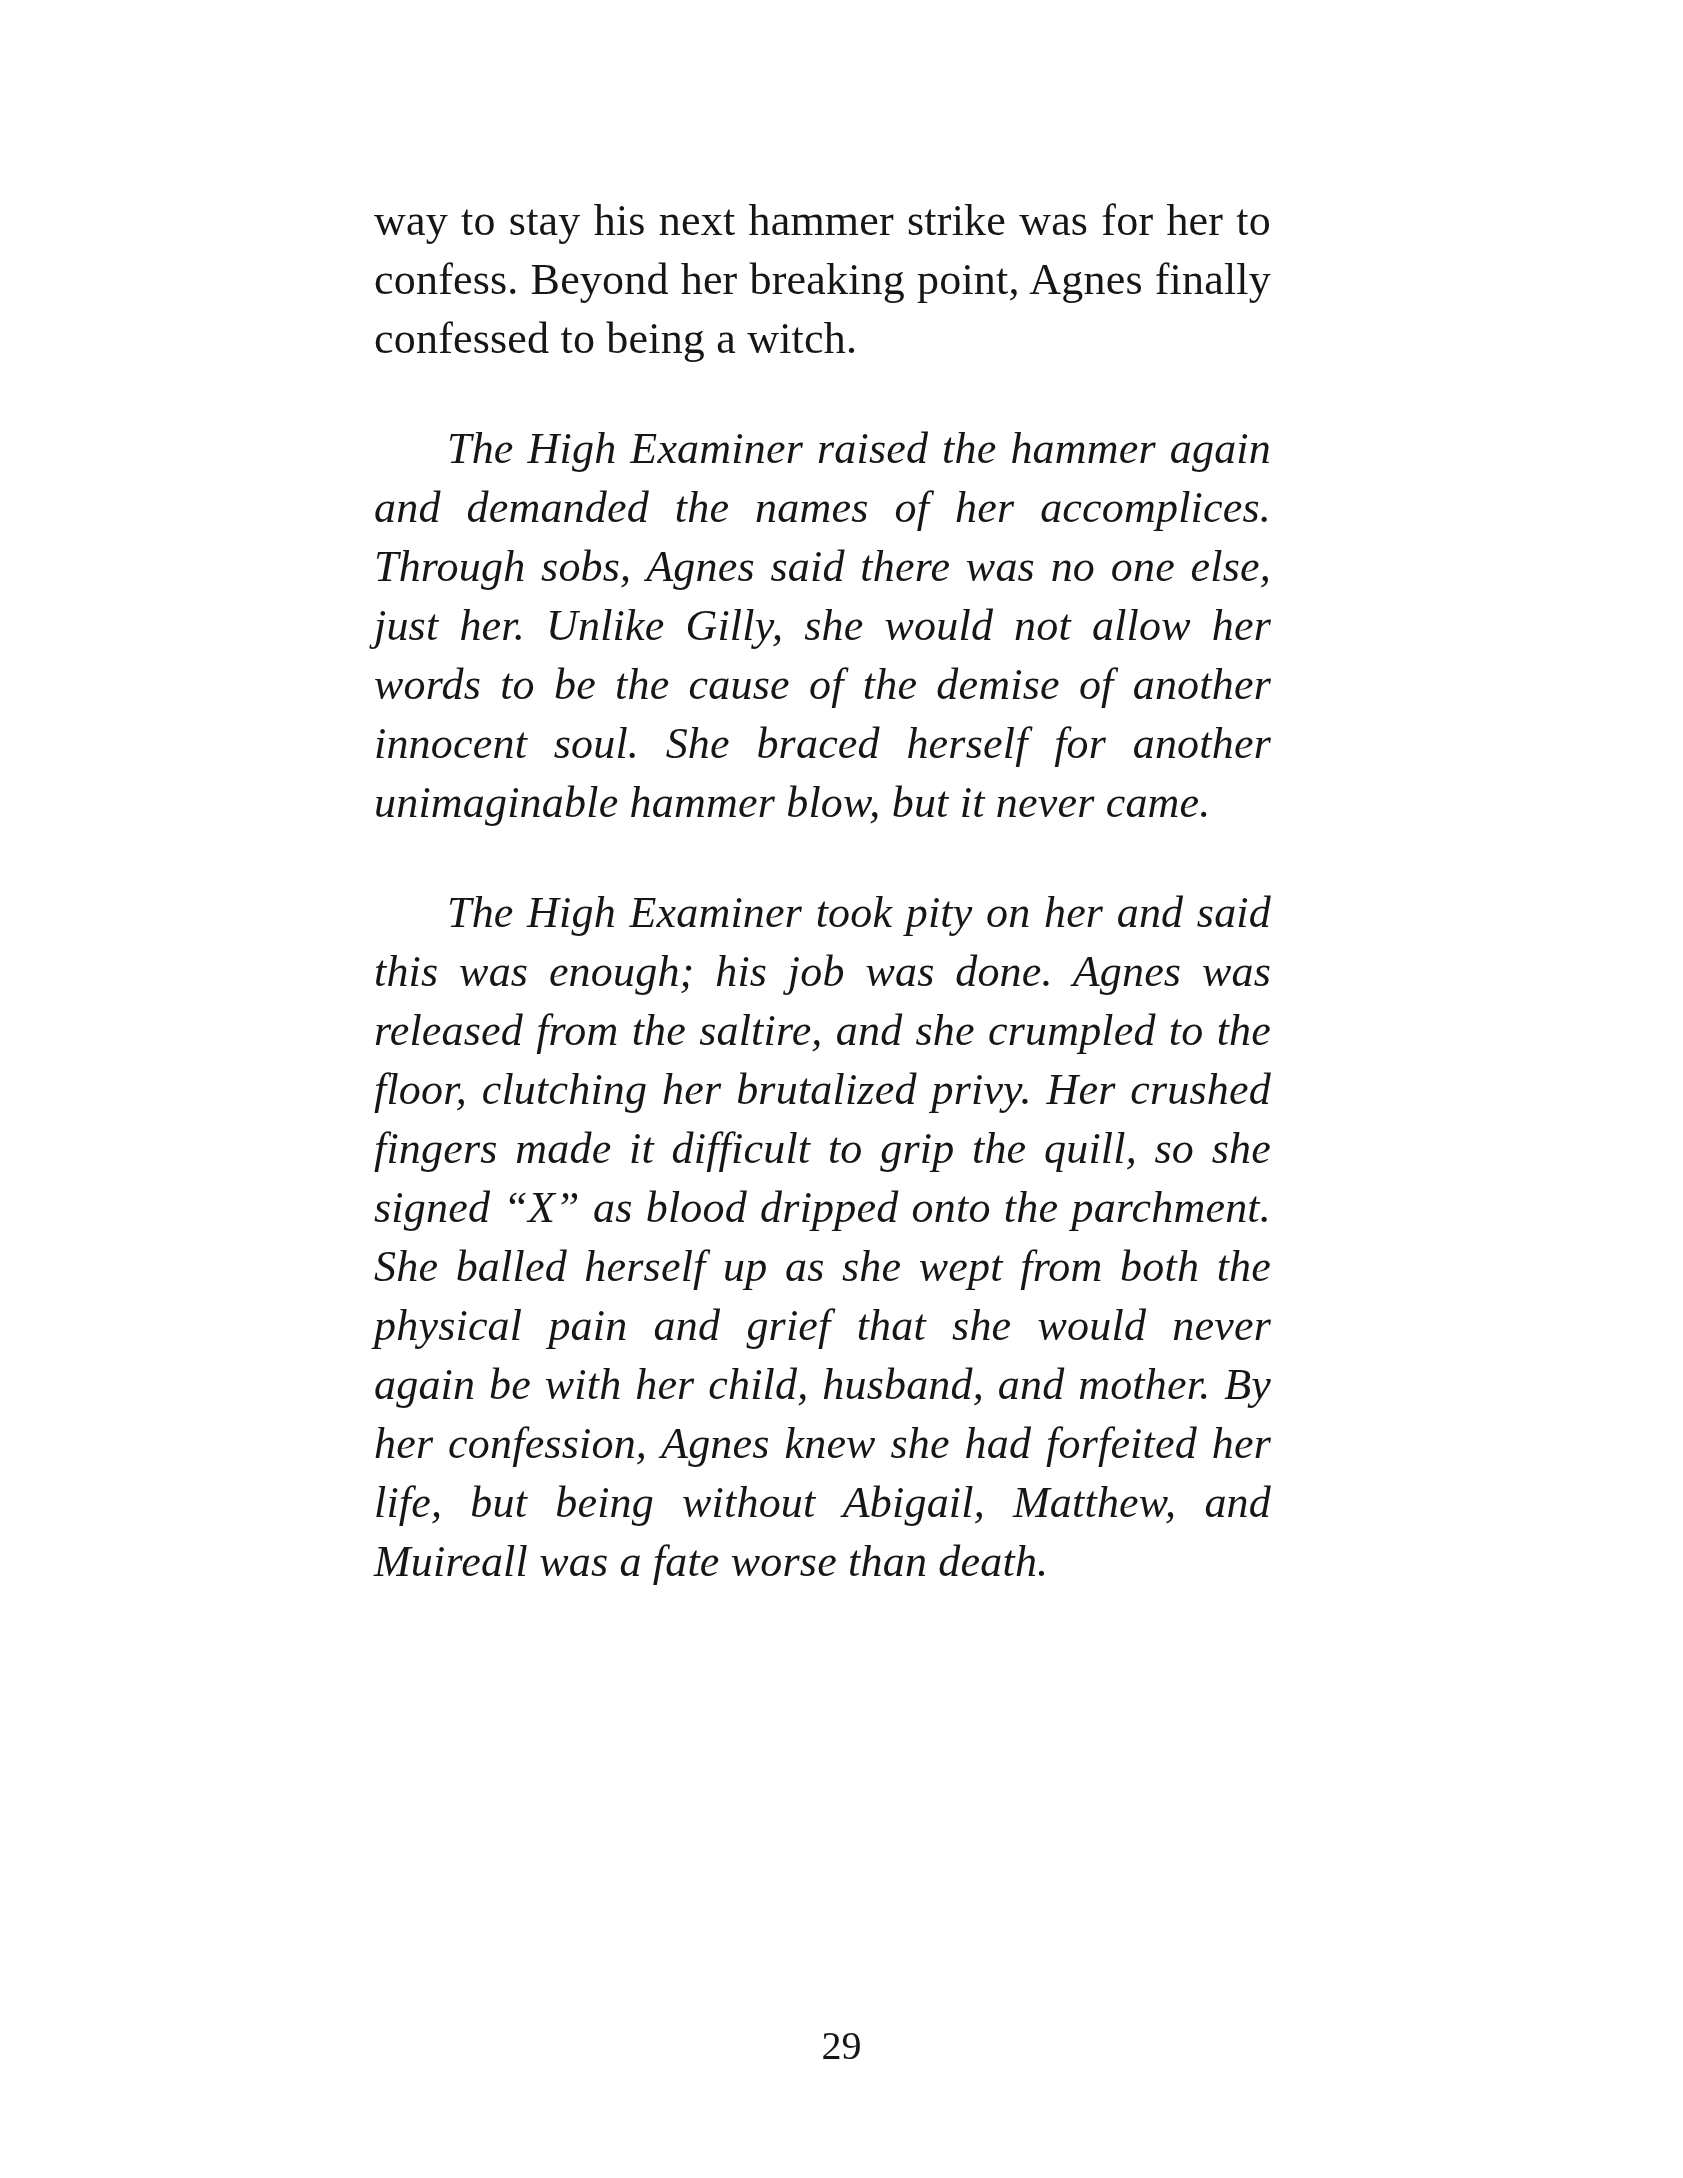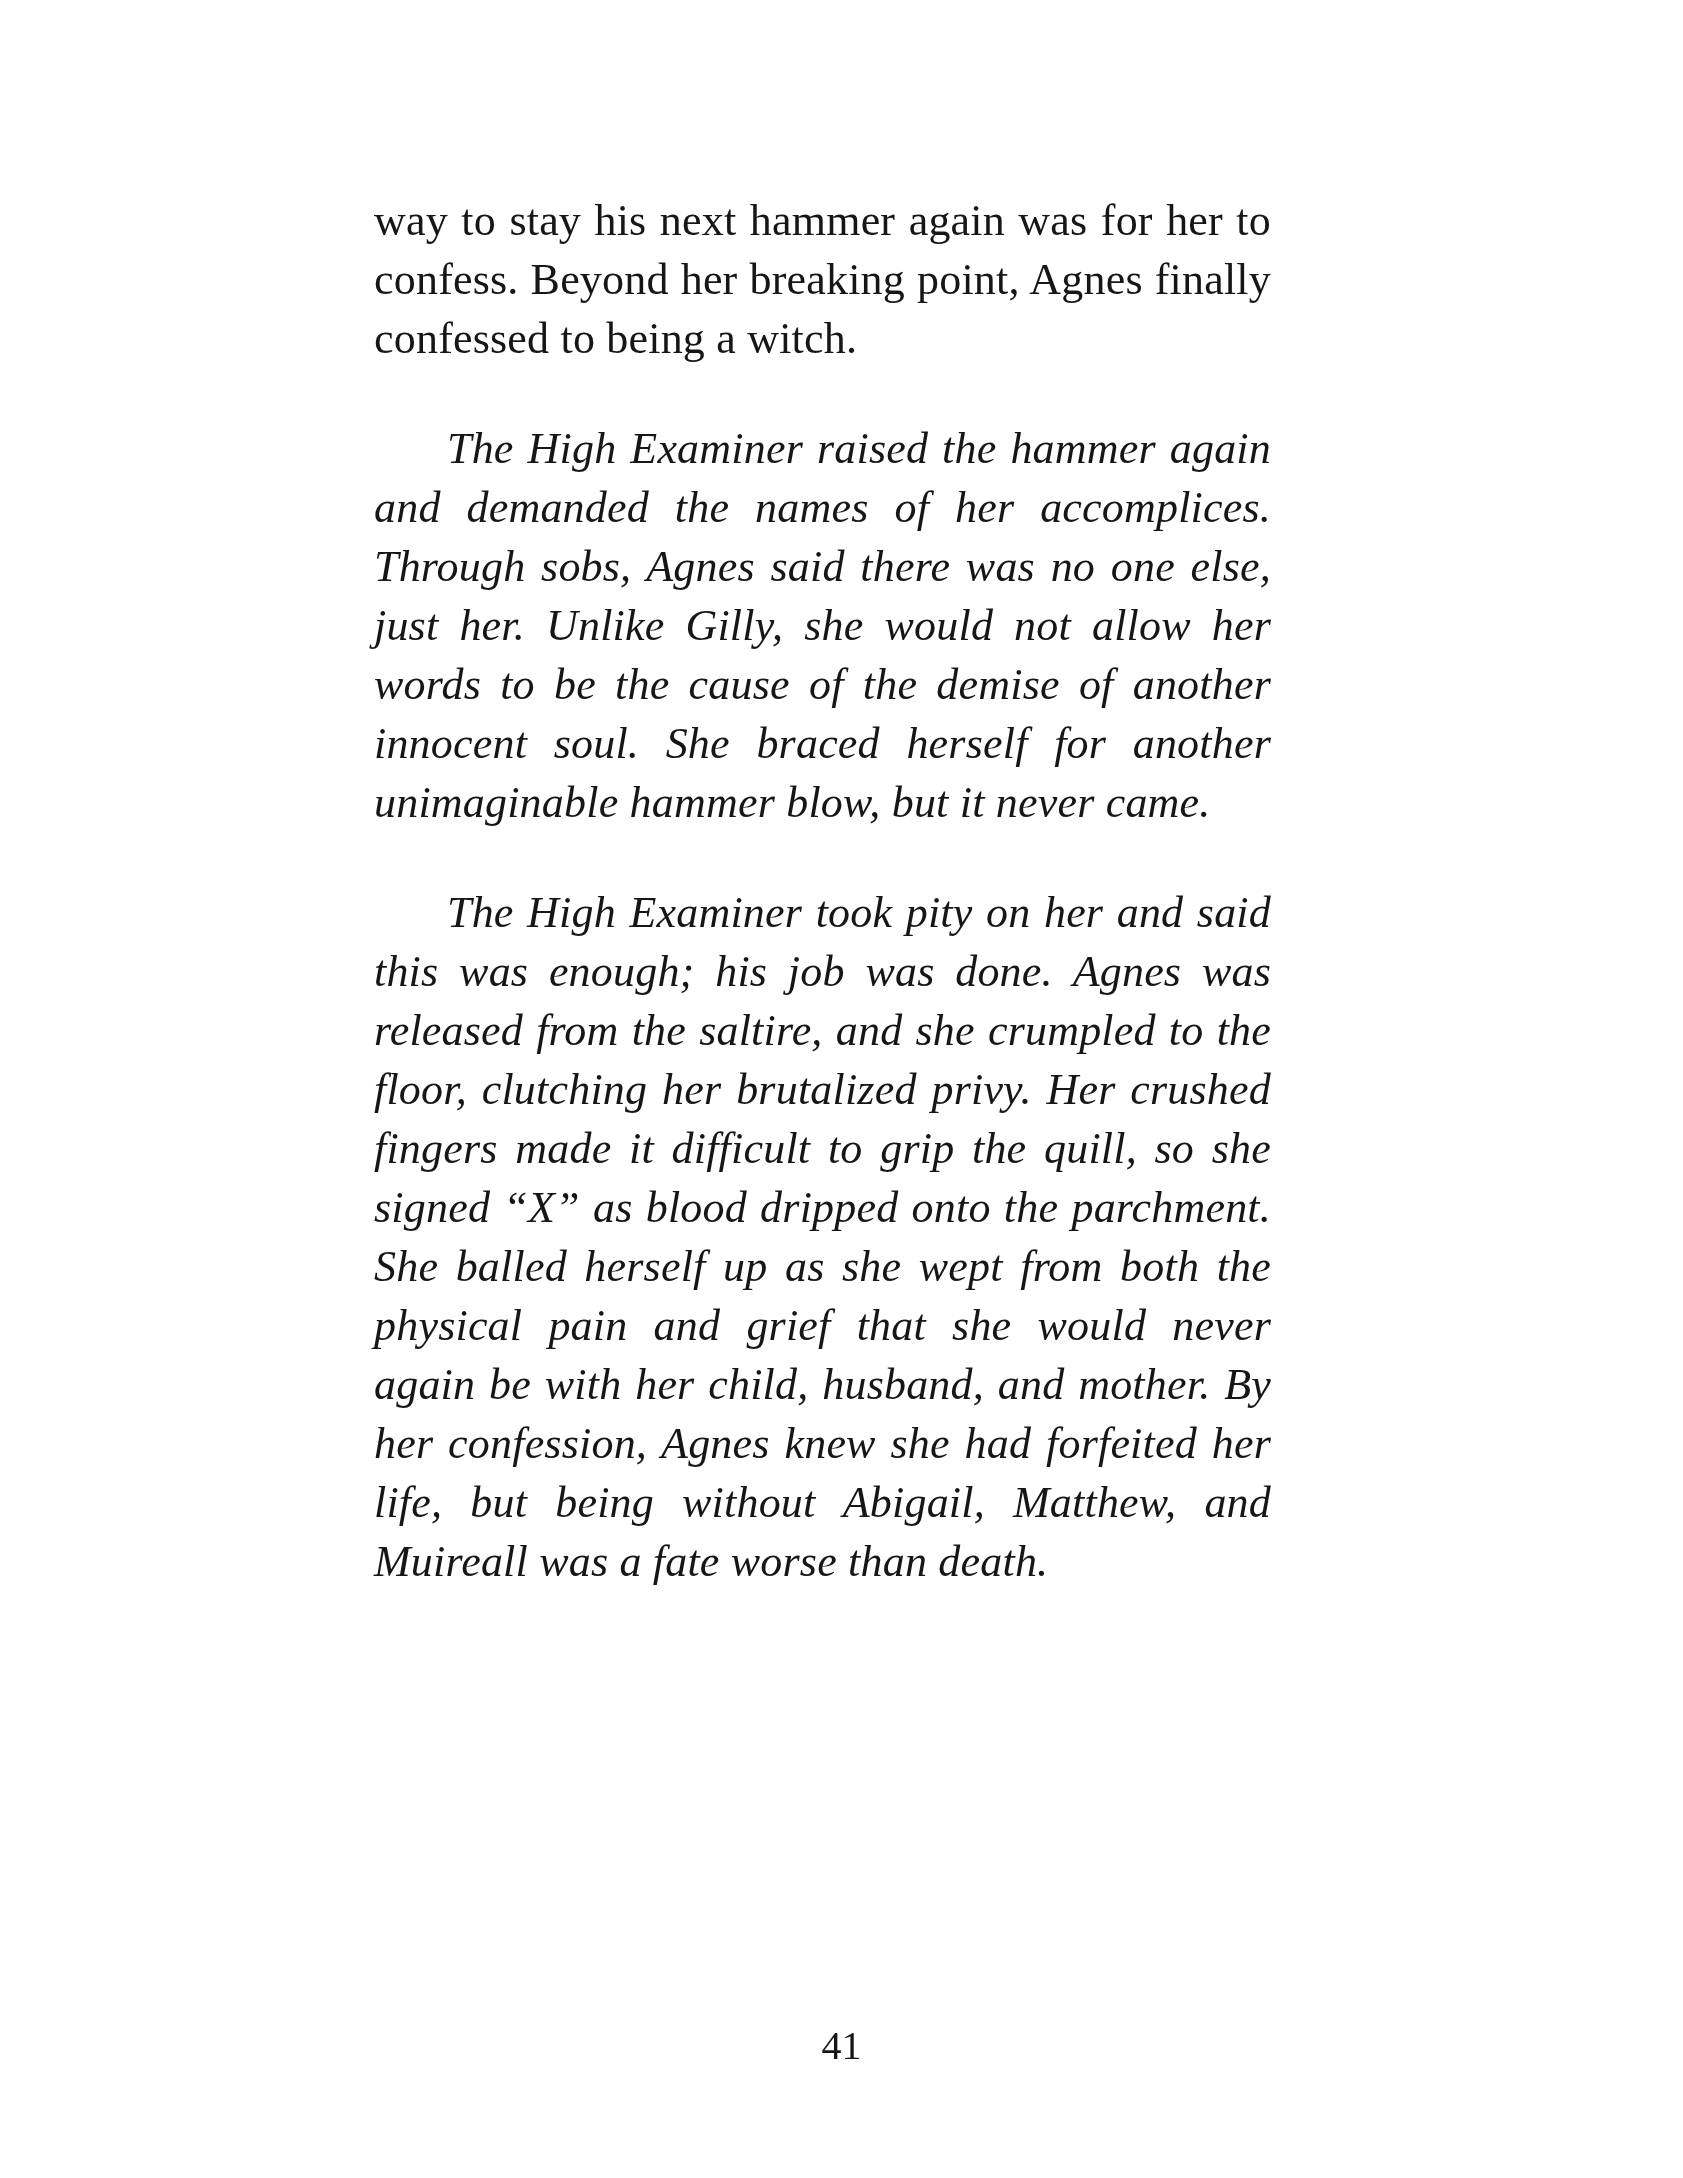--- a/index.html
+++ b/index.html
@@ -48,23 +48,23 @@
     font-size: 40px;
     line-height: 48px;
   }
 </style>
 </head>
 <body>
 
 <div class="page">
 
   <main class="text-block">
-    <p class="para">way to stay his next hammer again was for her to confess. Beyond her breaking point, Agnes finally confessed to being a witch.</p>
+    <p class="para">way to stay his next hammer strike was for her to confess. Beyond her breaking point, Agnes finally confessed to being a witch.</p>
     <p class="para indent">The High Examiner raised the hammer again and demanded the names of her accomplices. Through sobs, Agnes said there was no one else, just her. Unlike Gilly, she would not allow her words to be the cause of the demise of another innocent soul. She braced herself for another unimaginable hammer blow, but it never came.</p>
     <p class="para indent">The High Examiner took pity on her and said this was enough; his job was done. Agnes was released from the saltire, and she crumpled to the floor, clutching her brutalized privy. Her crushed fingers made it difficult to grip the quill, so she signed “X” as blood dripped onto the parchment. She balled herself up as she wept from both the physical pain and grief that she would never again be with her child, husband, and mother. By her confession, Agnes knew she had forfeited her life, but being without Abigail, Matthew, and Muireall was a fate worse than death.</p>
   </main>
 
   <footer class="page-footer">
-    <span class="page-number">41</span>
+    <span class="page-number">29</span>
   </footer>
 
 </div>
 
 
 </body></html>

